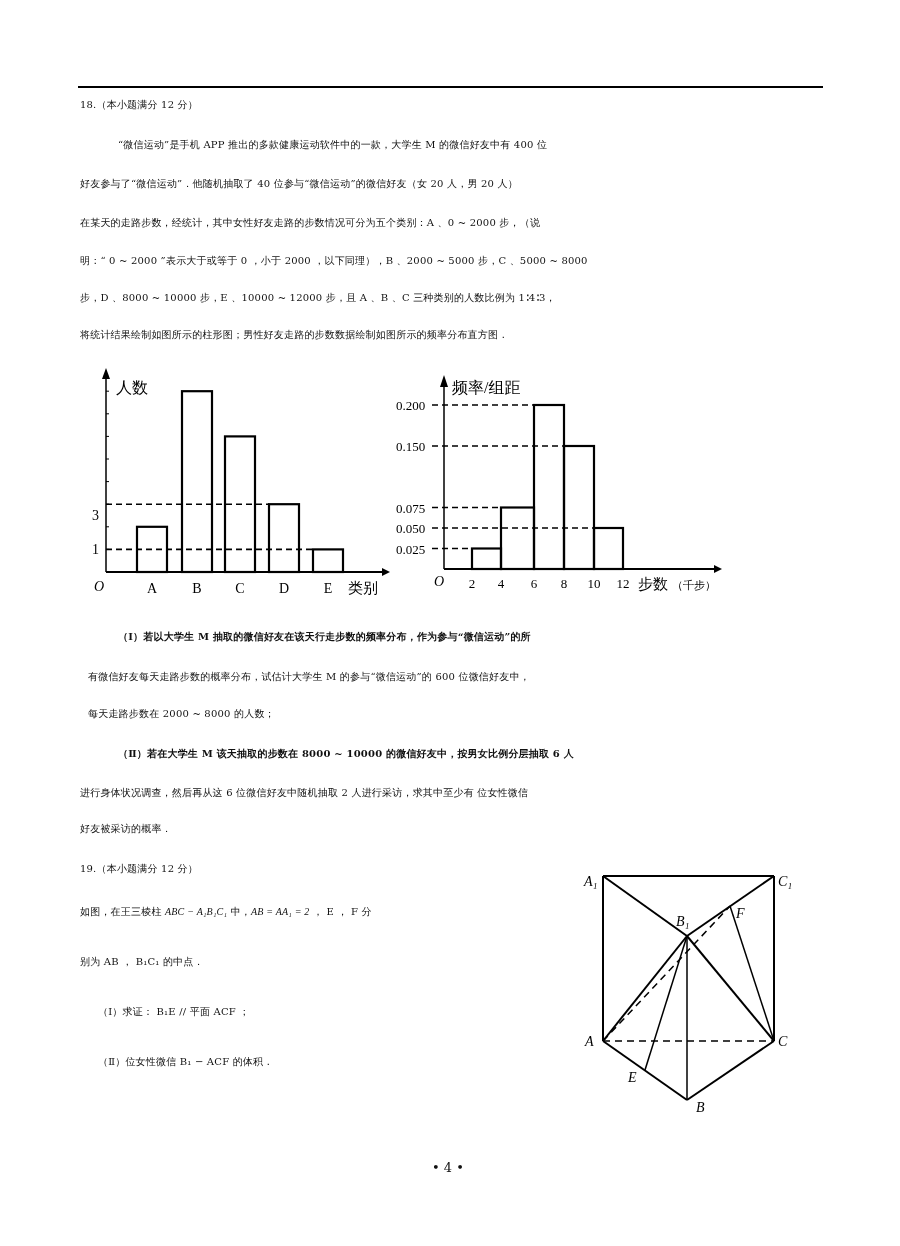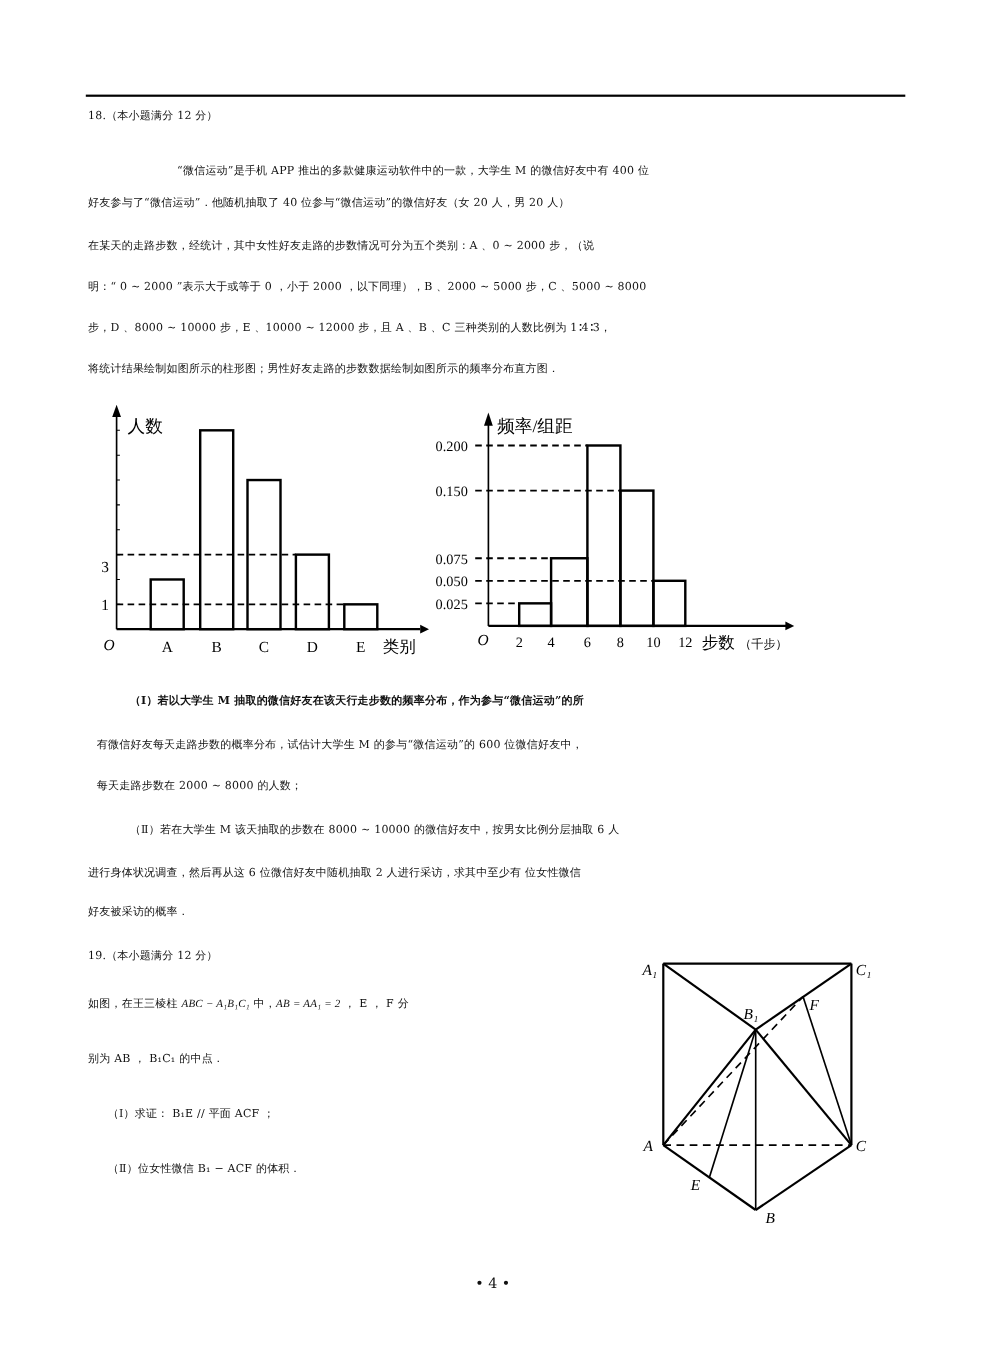--- a/index.html
+++ b/index.html
@@ -13,21 +13,21 @@
   .chart { position: absolute; }
   .page-num { position: absolute; left: 432px; top: 1160px; font-size: 13px; }
   .fig3d { position: absolute; left: 570px; top: 860px; }
 </style>
 </head>
 <body>
 
 <div class="rule"></div>
 
 <div class="line" style="top:98px;">18.（本小题满分 12 分）</div>
-<div class="line indent" style="top:148px;margin-left:43px;">“微信运动”是手机 APP 推出的多款健康运动软件中的一款，大学生 M 的微信好友中有 400 位</div>
+<div class="line indent" style="top:138px;">“微信运动”是手机 APP 推出的多款健康运动软件中的一款，大学生 M 的微信好友中有 400 位</div>
 <div class="line" style="top:177px;">好友参与了“微信运动”．他随机抽取了 40 位参与“微信运动”的微信好友（女 20 人，男 20 人）</div>
 <div class="line" style="top:216px;">在某天的走路步数，经统计，其中女性好友走路的步数情况可分为五个类别：A 、0 ~ 2000 步，（说</div>
 <div class="line" style="top:254px;">明：“ 0 ~ 2000 ”表示大于或等于 0 ，小于 2000 ，以下同理），B 、2000 ~ 5000 步，C 、5000 ~ 8000</div>
 <div class="line" style="top:291px;">步，D 、8000 ~ 10000 步，E 、10000 ~ 12000 步，且 A 、B 、C 三种类别的人数比例为 1∶4∶3，</div>
 <div class="line" style="top:328px;">将统计结果绘制如图所示的柱形图；男性好友走路的步数数据绘制如图所示的频率分布直方图．</div>
 
 <svg class="chart" id="chart-left" style="left:80px; top:365px;" width="310" height="240" viewBox="0 0 310 240">
     <line x1="26" y1="207" x2="302" y2="207" stroke="#000" stroke-width="2"></line>
     <polygon points="302,203 302,211 310,207" fill="#000"></polygon>
     <line x1="26" y1="207" x2="26" y2="8" stroke="#000" stroke-width="1.5"></line>
@@ -87,21 +87,21 @@
     <text x="233" y="223" text-anchor="middle" font-size="13">12</text>
     <text x="44" y="221" font-size="14" font-style="italic">O</text>
     <text x="62" y="28" font-size="16">频率/组距</text>
     <text x="248" y="224" font-size="15">步数</text>
     <text x="282" y="224" font-size="11">（千步）</text>
   </svg>
 
 <div class="line indent" style="top:630px;font-weight:bold;">（Ⅰ）若以大学生 M 抽取的微信好友在该天行走步数的频率分布，作为参与“微信运动”的所</div>
 <div class="line" style="top:670px; left:88px;">有微信好友每天走路步数的概率分布，试估计大学生 M 的参与“微信运动”的 600 位微信好友中，</div>
 <div class="line" style="top:707px; left:88px;text-align:right;">每天走路步数在 2000 ~ 8000 的人数；</div>
-<div class="line indent" style="top:747px;">（Ⅱ）若在大学生 M 该天抽取的步数在 8000 ~ 10000 的微信好友中，按男女比例分层抽取 6 人</div>
+<div class="line indent" style="top:747px;font-weight:bold;">（Ⅱ）若在大学生 M 该天抽取的步数在 8000 ~ 10000 的微信好友中，按男女比例分层抽取 6 人</div>
 <div class="line" style="top:786px;">进行身体状况调查，然后再从这 6 位微信好友中随机抽取 2 人进行采访，求其中至少有   位女性微信</div>
 <div class="line" style="top:822px;text-align:right;">好友被采访的概率．</div>
 
 <div class="line" style="top:862px;">19.（本小题满分 12 分）</div>
 <div class="line" style="top:905px;">
   <span>如图，在王三棱柱 </span><span class="it">ABC − A₁B₁C₁</span><span> 中，</span><span class="it">AB = AA₁ = 2</span><span> ， E ， F 分</span>
 </div>
 <div class="line" style="top:955px;">别为 AB ， B₁C₁ 的中点．</div>
 <div class="line" style="top:1005px; left:98px;">（Ⅰ）求证： B₁E // 平面 ACF ；</div>
 <div class="line" style="top:1055px; left:98px;">（Ⅱ）位女性微信 B₁ − ACF 的体积．</div>

